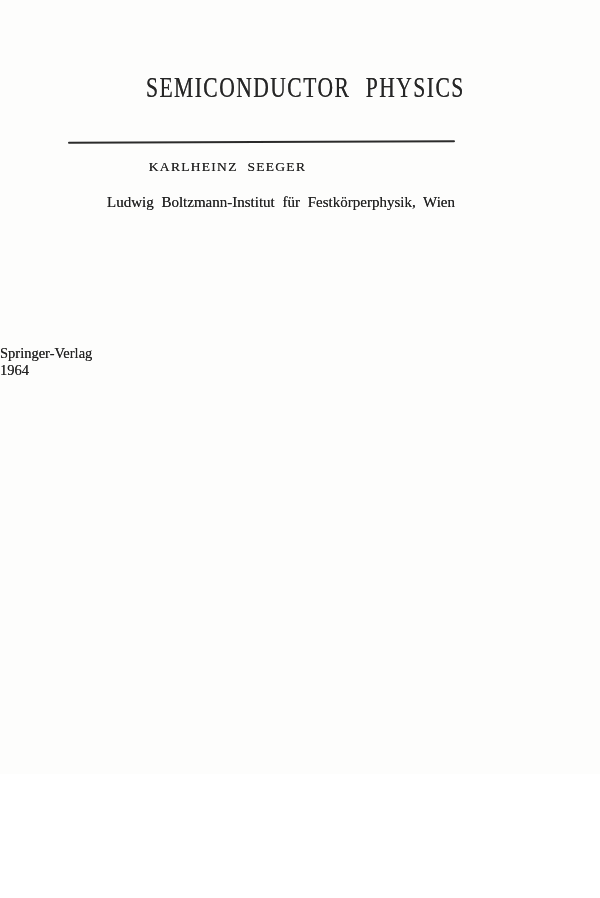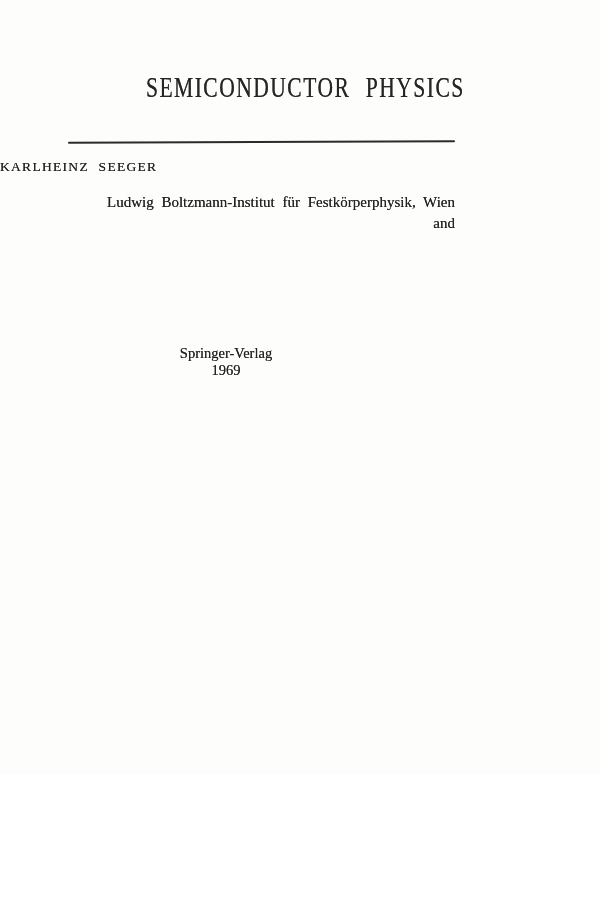--- a/index.html
+++ b/index.html
@@ -42,21 +42,21 @@
     height: 2px;
     background: #2b2b2b;
     transform: rotate(-0.25deg);
     border-radius: 1px;
   }
   .author-name {
     position: absolute;
     top: 158px;
     left: 0;
     width: 455px;
-    text-align: left;
+    text-align: center;
     font-size: 13.5px;
     line-height: 17px;
     letter-spacing: 1.3px;
     word-spacing: 5px;
     white-space: nowrap;
     color: #232323;
     text-shadow: 0 0 0.6px rgba(35,35,35,0.8);
   }
   .affiliation-block {
     position: absolute;
@@ -71,21 +71,21 @@
     text-shadow: 0 0 0.6px rgba(34,34,34,0.8);
   }
   .affiliation-block .aff-line {
     white-space: nowrap;
   }
   .publisher-block {
     position: absolute;
     top: 345px;
     left: 0;
     width: 452px;
-    text-align: center;
+    text-align: left;
     font-size: 14.5px;
     line-height: 16.5px;
     word-spacing: 3px;
     color: #232323;
     text-shadow: 0 0 0.6px rgba(35,35,35,0.8);
   }
   .publisher-block div {
     white-space: nowrap;
   }
 </style>
@@ -95,21 +95,20 @@
 <div class="page">
 
   <h1 class="book-title">SEMICONDUCTOR PHYSICS</h1>
 
   <div class="title-rule"></div>
 
   <div class="author-name">KARLHEINZ SEEGER</div>
 
   <div class="affiliation-block">
     <div class="aff-line">Ludwig Boltzmann-Institut für Festkörperphysik, Wien</div>
-    <div class="aff-line">and</div>
   </div>
 
   <div class="publisher-block">
     <div>Springer-Verlag</div>
-    <div>1969</div>
+    <div>1964</div>
   </div>
 
 </div>
 
 </body></html>

